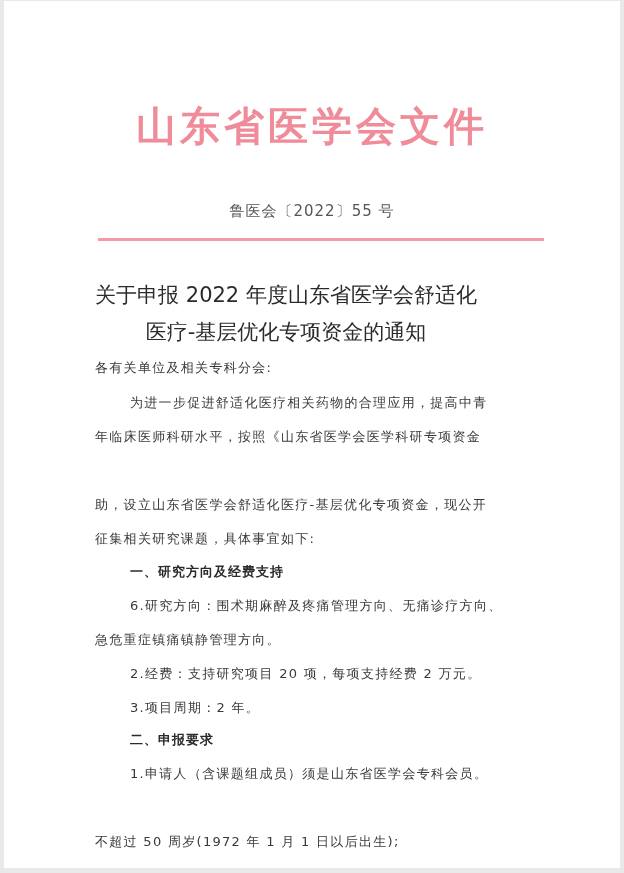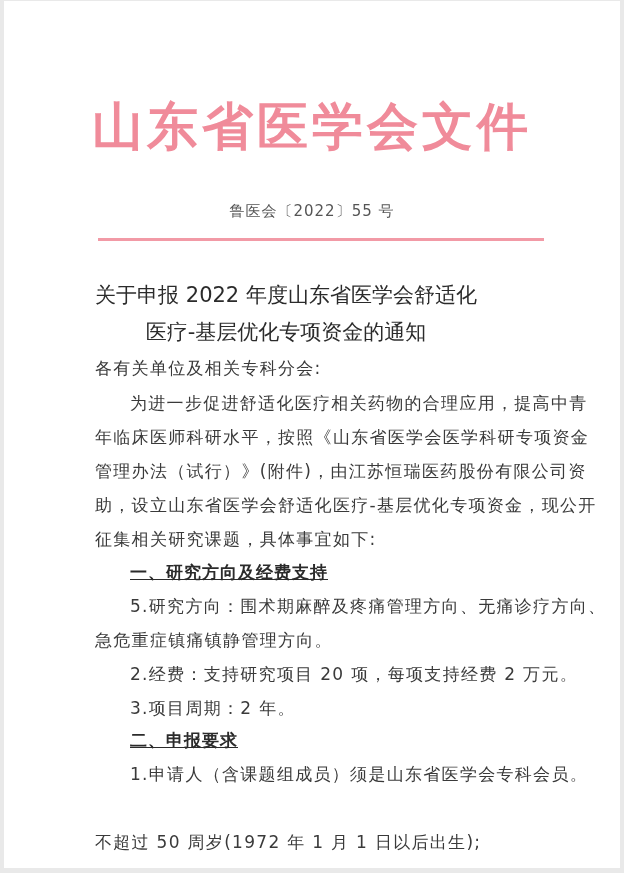--- a/index.html
+++ b/index.html
@@ -16,21 +16,21 @@
       width: 616px; height: 867px;
       background: #ffffff;
     }
     .header-title {
       position: absolute;
       left: 0; width: 616px;
       top: 88px;
       text-align: center;
       color: #f08b9a;
       font-family: "DejaVu Serif", "Liberation Serif", serif;
-      font-size: 51px;
+      font-size: 40px;
       font-weight: bold;
       letter-spacing: 4px;
       line-height: 74px;
       white-space: nowrap;
     }
     .doc-number {
       position: absolute;
       left: 0; width: 616px;
       top: 200px;
       text-align: center;
@@ -55,50 +55,49 @@
       line-height: 28px;
       white-space: nowrap;
       font-family: "DejaVu Sans", "Liberation Sans", sans-serif;
     }
     .title.l1 { top: 280px; }
     .title.l2 { top: 317px; }
     .line {
       position: absolute;
       left: 91px;
       color: #3a3a3a;
-      font-size: 17px;
+      font-size: 13px;
       line-height: 20px;
       white-space: nowrap;
       letter-spacing: 1.3px;
       font-family: "DejaVu Sans", "Liberation Sans", sans-serif;
     }
     .line.indent { left: 126px; text-align: center; }
-    .line.heading { font-weight: bold; color: #2b2b2b; letter-spacing: 1px; text-decoration: underline; }
+    .line.heading { font-weight: bold; color: #2b2b2b; letter-spacing: 1px; }
   </style>
 </head>
 <body>
 
 <div class="page">
   <div class="header-title">山东省医学会文件</div>
   <div class="doc-number">鲁医会〔2022〕55 号</div>
   <div class="red-rule"></div>
 
   <div class="title l1">关于申报 2022 年度山东省医学会舒适化</div>
   <div class="title l2">医疗-基层优化专项资金的通知</div>
 
   <div class="line" style="top:357px">各有关单位及相关专科分会:</div>
 
   <div class="line indent" style="top:392px">为进一步促进舒适化医疗相关药物的合理应用，提高中青</div>
   <div class="line" style="top:426px">年临床医师科研水平，按照《山东省医学会医学科研专项资金</div>
-  <div class="line" style="top:460px">管理办法（试行）》(附件)，由江苏恒瑞医药股份有限公司资</div>
   <div class="line" style="top:494px">助，设立山东省医学会舒适化医疗-基层优化专项资金，现公开</div>
   <div class="line" style="top:528px">征集相关研究课题，具体事宜如下:</div>
 
   <div class="line indent heading" style="top:561px">一、研究方向及经费支持</div>
-  <div class="line indent" style="top:595px">5.研究方向：围术期麻醉及疼痛管理方向、无痛诊疗方向、</div>
+  <div class="line indent" style="top:595px">6.研究方向：围术期麻醉及疼痛管理方向、无痛诊疗方向、</div>
   <div class="line" style="top:629px">急危重症镇痛镇静管理方向。</div>
   <div class="line indent" style="top:663px">2.经费：支持研究项目 20 项，每项支持经费 2 万元。</div>
   <div class="line indent" style="top:697px">3.项目周期：2 年。</div>
 
   <div class="line indent heading" style="top:729px">二、申报要求</div>
   <div class="line indent" style="top:763px">1.申请人（含课题组成员）须是山东省医学会专科会员。</div>
   <div class="line" style="top:831px">不超过 50 周岁(1972 年 1 月 1 日以后出生);</div>
 </div>
 
 </body></html>

